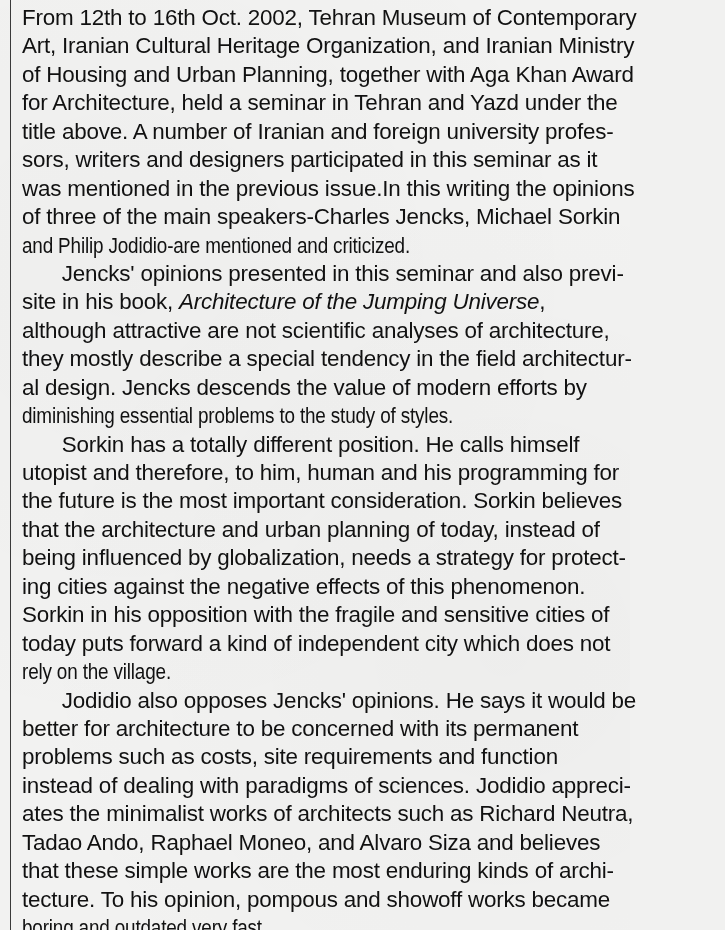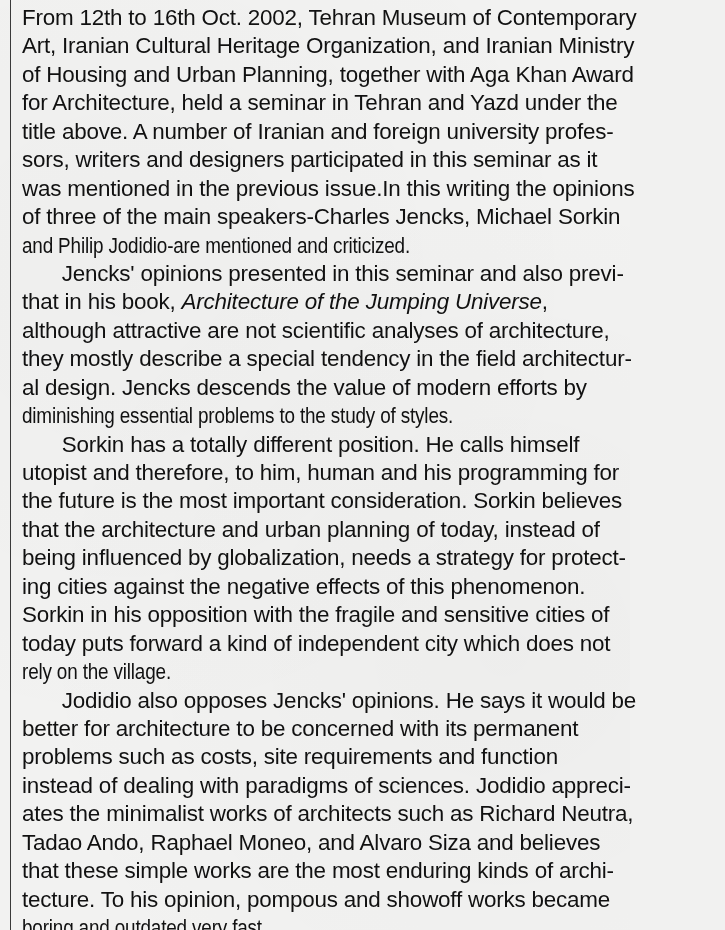--- a/index.html
+++ b/index.html
@@ -71,21 +71,21 @@
       <span class="line" style="transform: scaleX(0.9957);">for Architecture, held a seminar in Tehran and Yazd under the</span>
       <span class="line" style="transform: scaleX(0.9957);">title above. A number of Iranian and foreign university profes-</span>
       <span class="line" style="transform: scaleX(0.9957);">sors, writers and designers participated in this seminar as it</span>
       <span class="line" style="transform: scaleX(0.9957);">was mentioned in the previous issue.In this writing the opinions</span>
       <span class="line" style="transform: scaleX(0.9957);">of three of the main speakers-Charles Jencks, Michael Sorkin</span>
       <span class="line" style="transform: scaleX(0.84);">and Philip Jodidio-are mentioned and criticized.</span>
     </div>
 
     <div>
       <span class="line indent" style="transform: scaleX(0.9957);">Jencks' opinions presented in this seminar and also previ-</span>
-      <span class="line" style="transform: scaleX(0.9957);"><span>that in his book, </span><span class="it">Architecture of the Jumping Universe</span><span>,</span></span>
+      <span class="line" style="transform: scaleX(0.9957);"><span>site in his book, </span><span class="it">Architecture of the Jumping Universe</span><span>,</span></span>
       <span class="line" style="transform: scaleX(0.9957);">although attractive are not scientific analyses of architecture,</span>
       <span class="line" style="transform: scaleX(0.9957);">they mostly describe a special tendency in the field architectur-</span>
       <span class="line" style="transform: scaleX(0.9957);">al design. Jencks descends the value of modern efforts by</span>
       <span class="line" style="transform: scaleX(0.84);">diminishing essential problems to the study of styles.</span>
     </div>
 
     <div>
       <span class="line indent" style="transform: scaleX(0.9957);">Sorkin has a totally different position. He calls himself</span>
       <span class="line" style="transform: scaleX(0.9957);">utopist and therefore, to him, human and his programming for</span>
       <span class="line" style="transform: scaleX(0.9957);">the future is the most important consideration. Sorkin believes</span>

